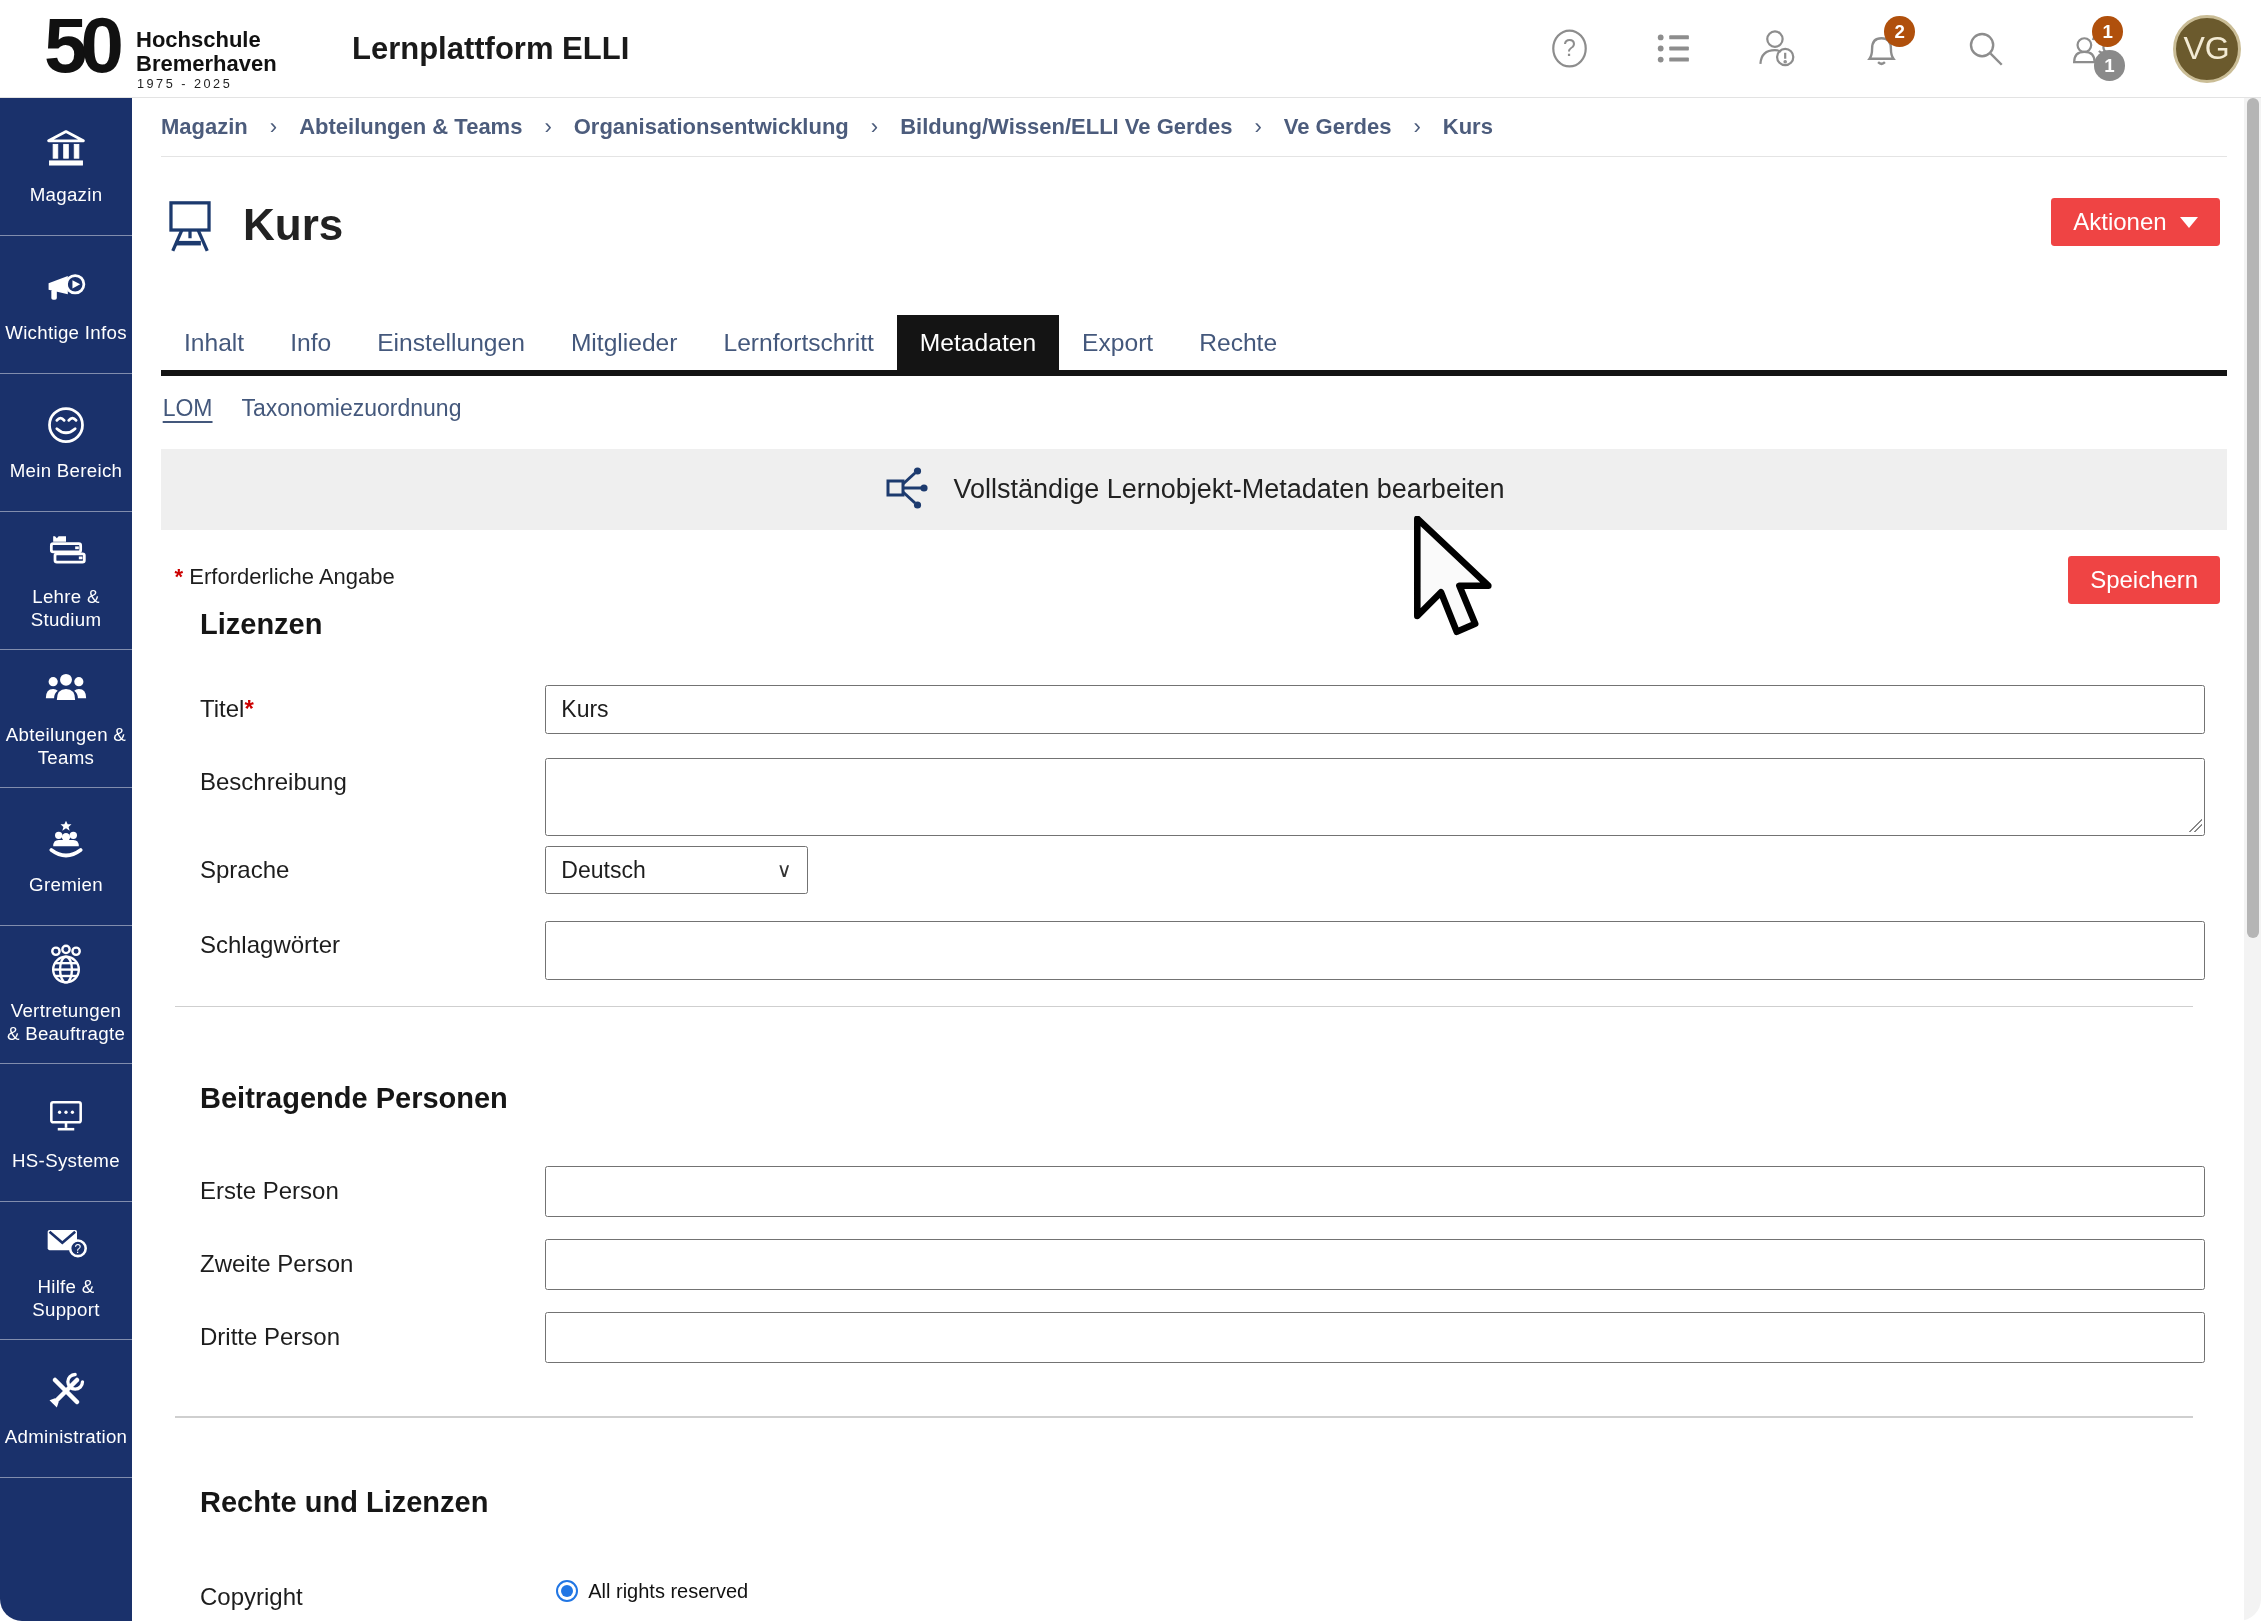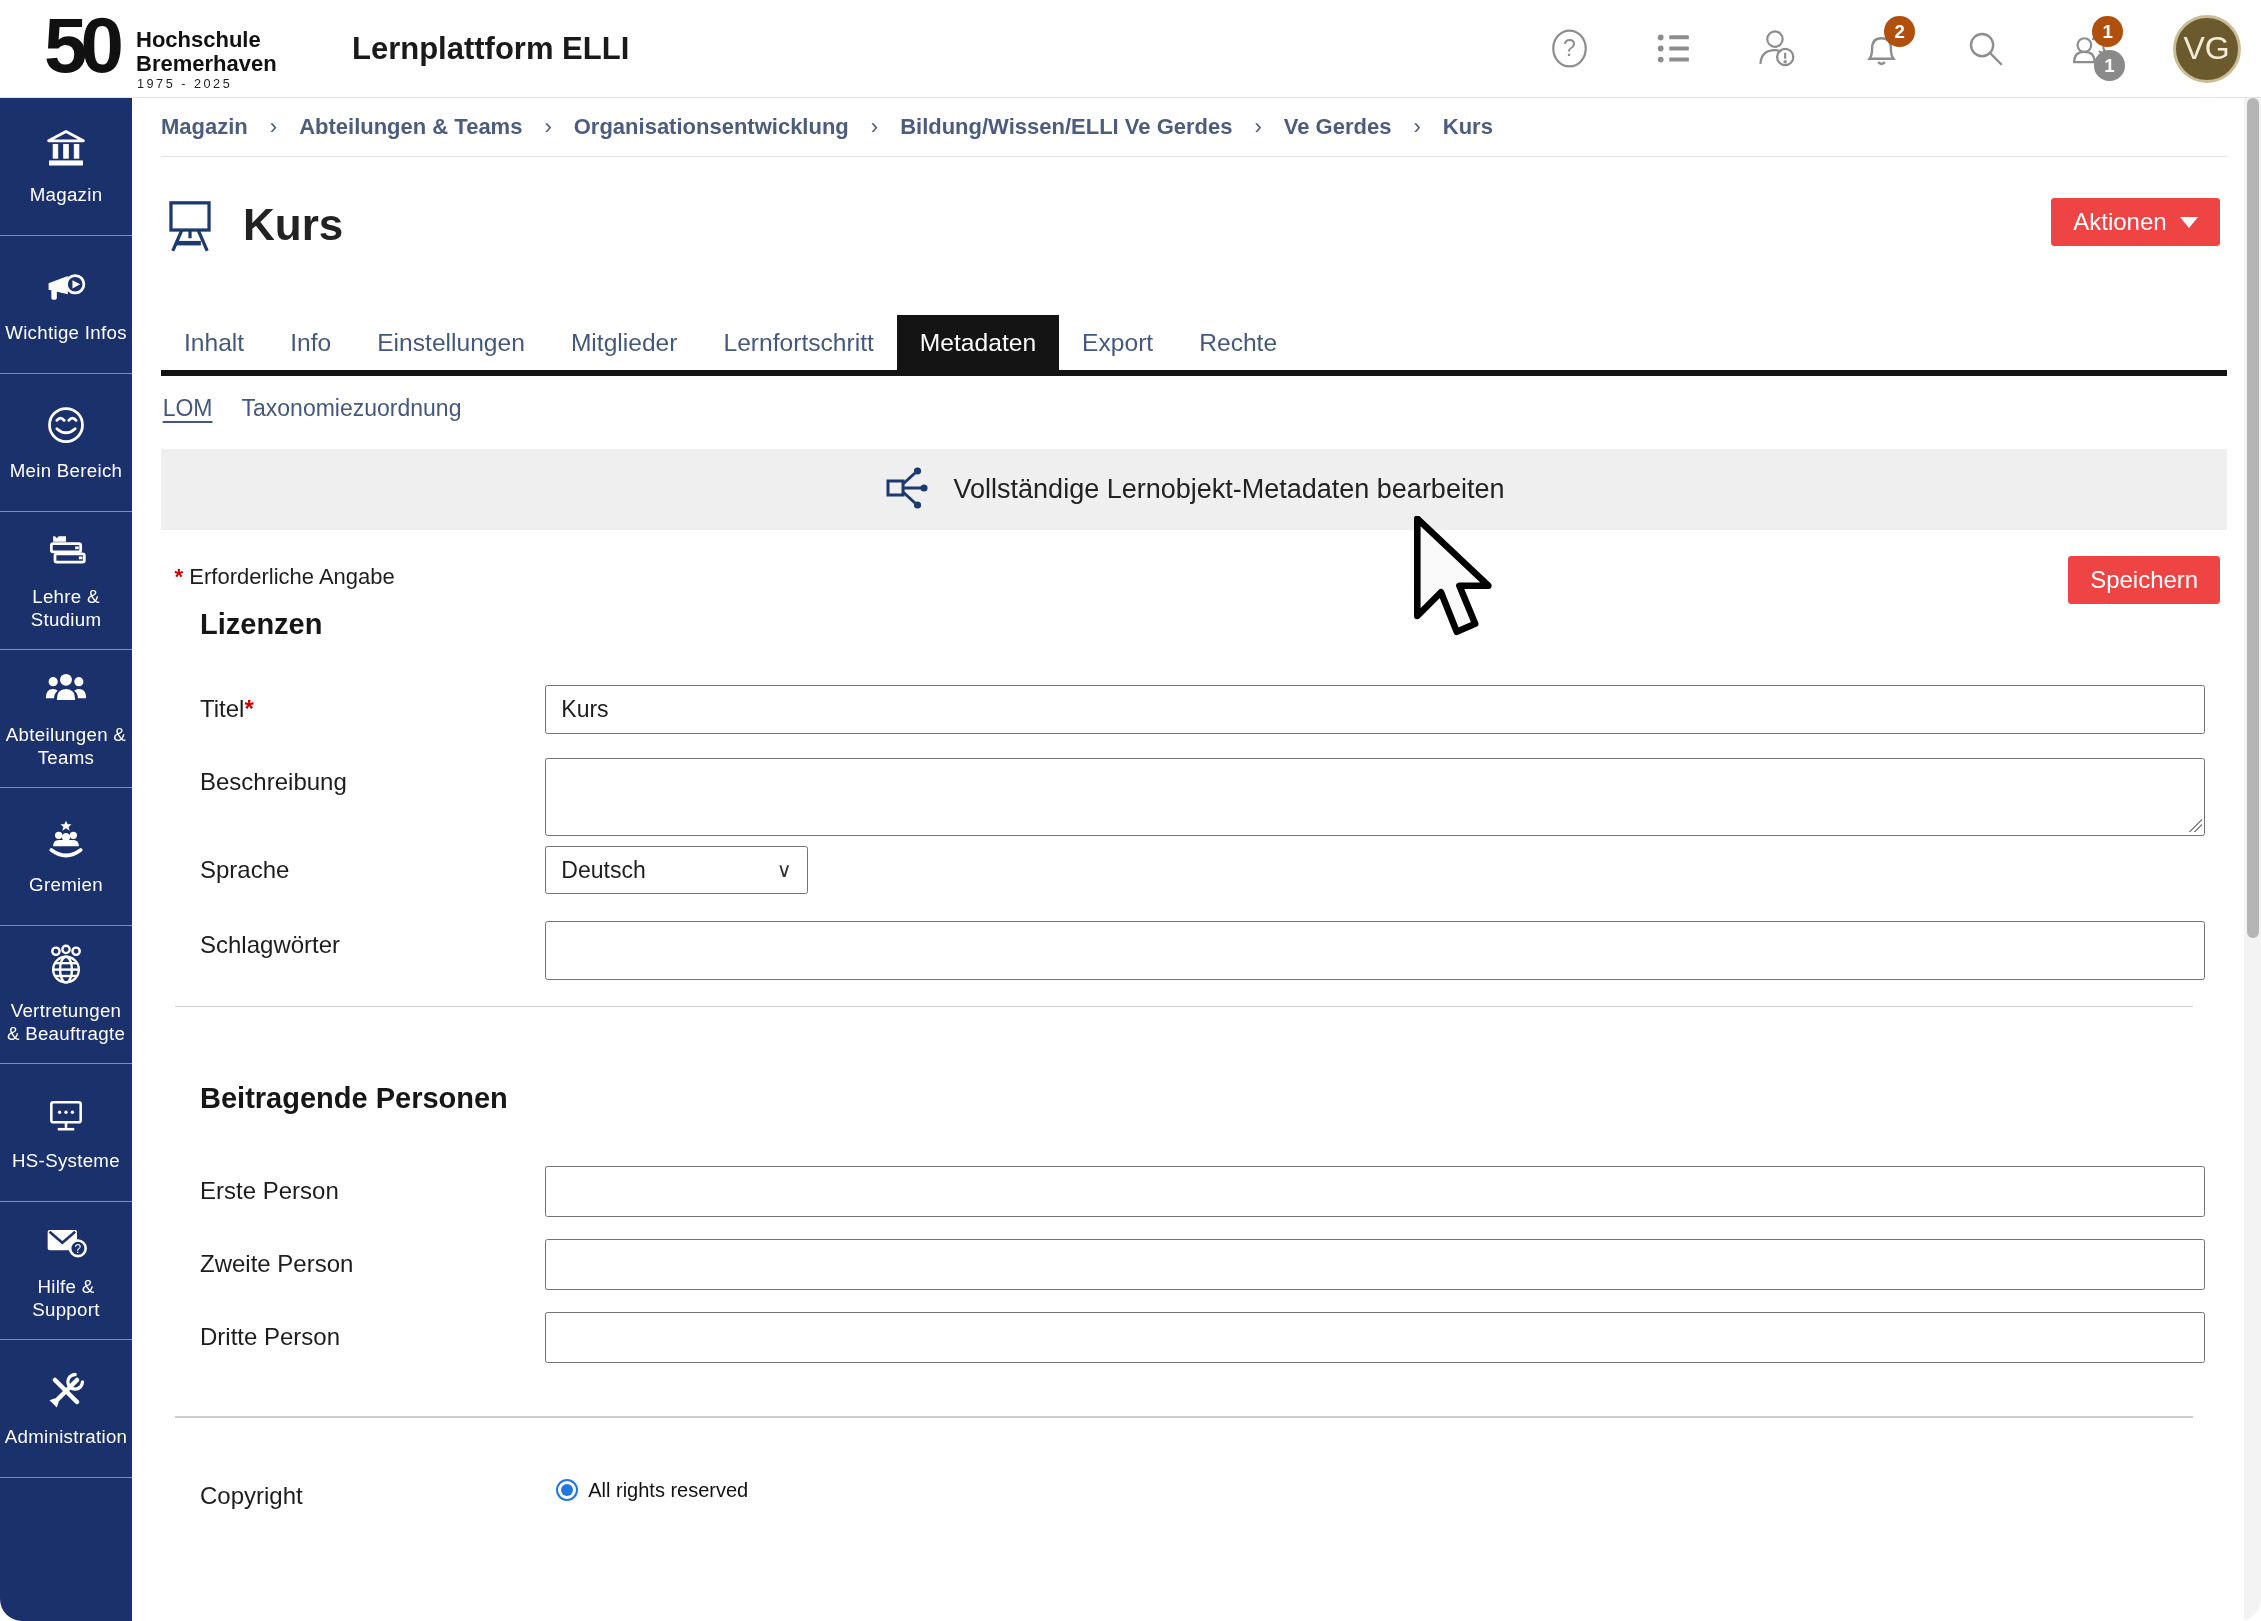--- a/index.html
+++ b/index.html
@@ -426,20 +426,21 @@
     </div>
     <div class="form-row row-p3">
       <div class="form-label">Dritte Person</div>
       <div class="field">
         <input class="text" type="text" value="" style="">
       </div>
     </div>
 
     <div class="divider div2"></div>
 
+    <div class="section-h h-rechte">Rechte und Lizenzen</div>
 
     <div class="form-row row-copyright">
       <div class="form-label">Copyright</div>
       <div class="field">
         <div class="radio-wrap">
           <span class="radio">
               <span class="dot"></span>
             </span>
           <span class="radio-label">All rights reserved</span>
         </div>

